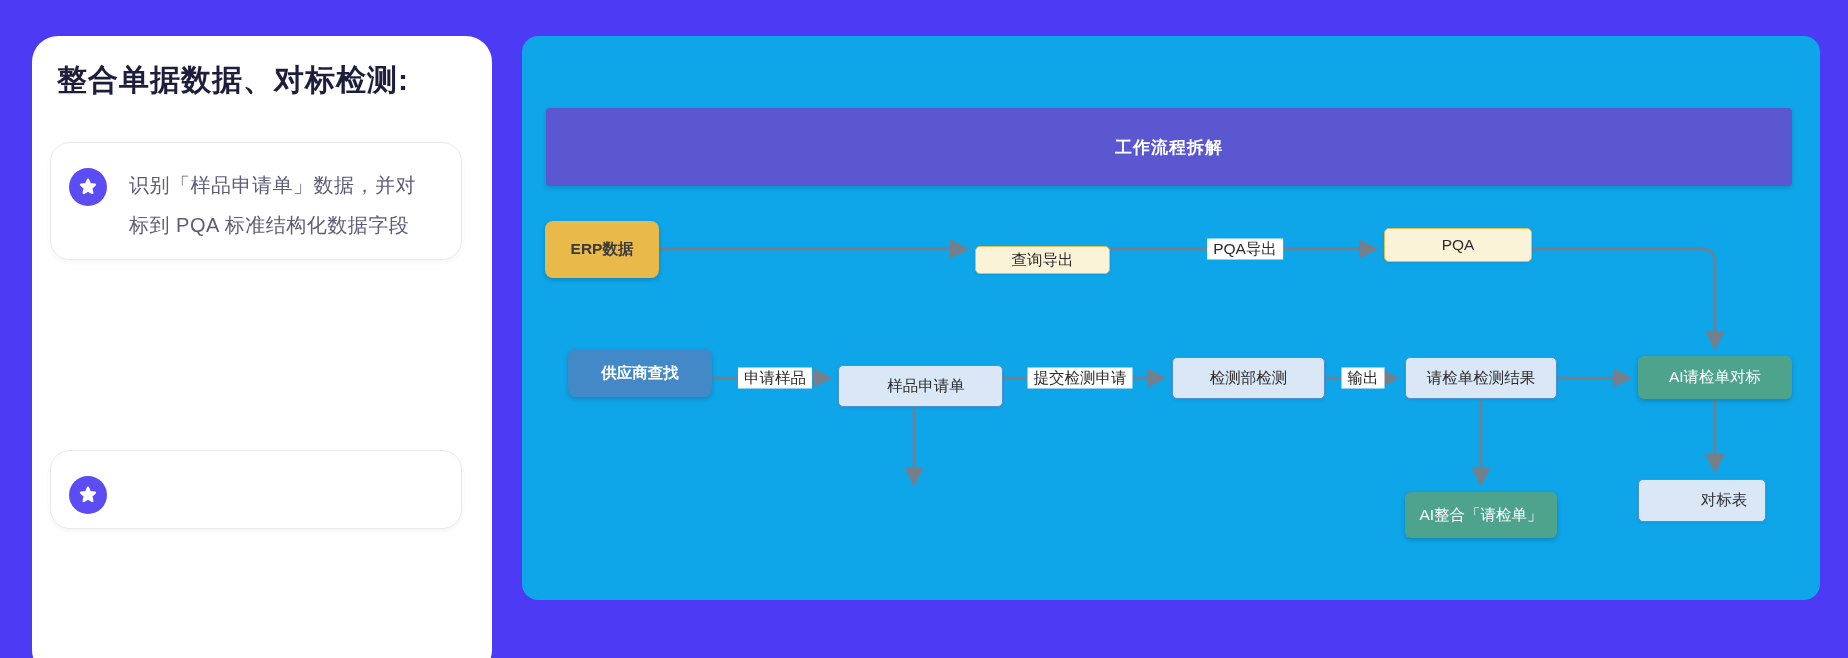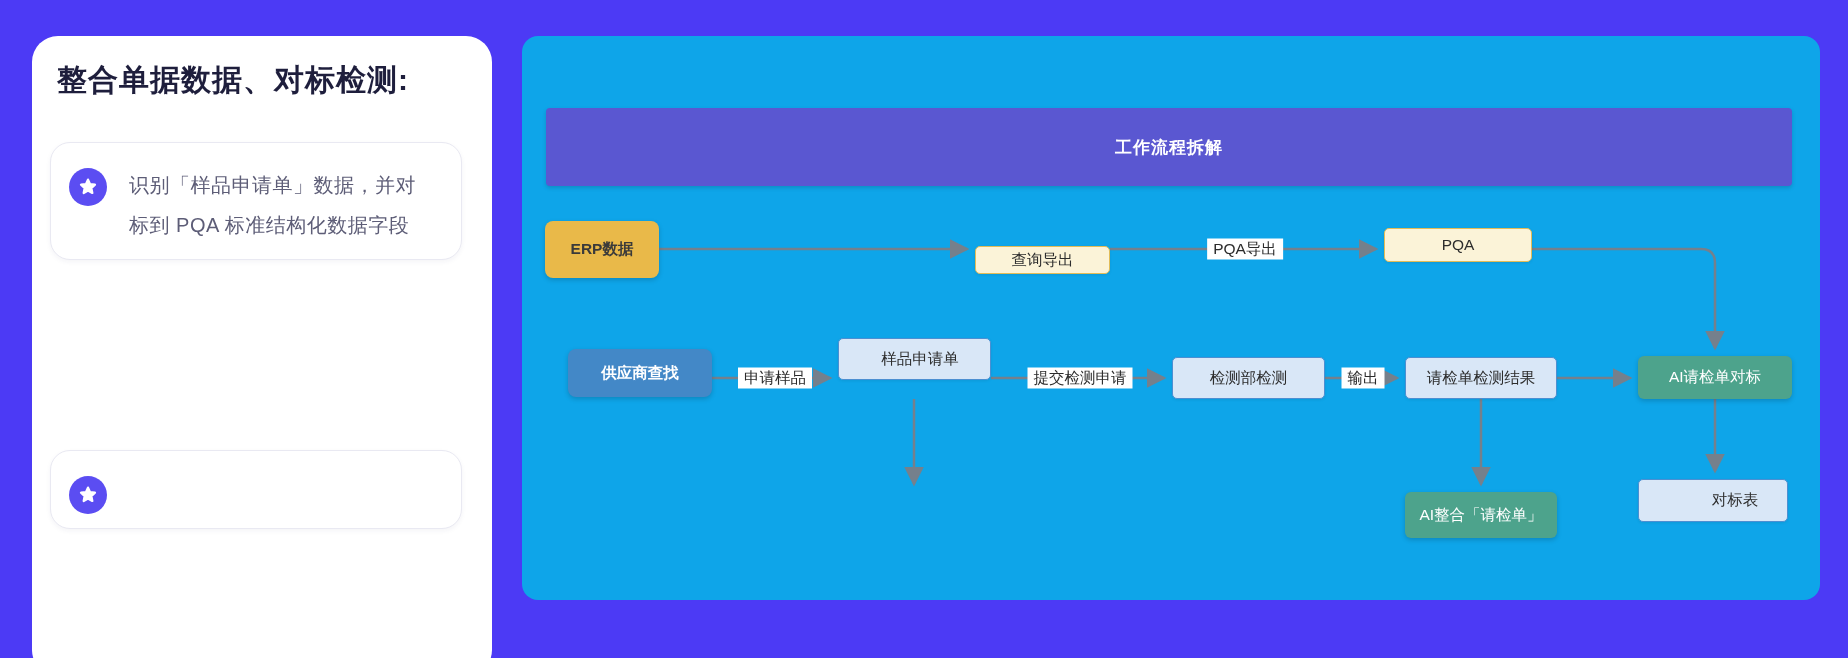--- a/index.html
+++ b/index.html
@@ -185,27 +185,27 @@
         <path d="M959,363 V448" marker-end="url(#ah)"></path>
         <path d="M1193,363 V435" marker-end="url(#ah)"></path>
       </g>
     </svg>
 
     <div class="node n-gold-solid" style="left:23px; top:185px; width:114px; height:57px;">ERP数据</div>
     <div class="node n-gold-light" style="left:453px; top:210px; width:135px; height:28px;">查询导出</div>
     <div class="node n-gold-light" style="left:862px; top:192px; width:148px; height:34px;">PQA</div>
 
     <div class="node n-blue-solid" style="left:46px; top:313px; width:144px; height:48px;">供应商查找</div>
-    <div class="node n-blue-light" style="left:316px; top:302px; width:153px; height:42px;padding-left:11px;">样品申请单</div>
+    <div class="node n-blue-light" style="left:316px; top:329px; width:165px; height:42px;padding-left:11px;">样品申请单</div>
     <div class="node n-blue-light" style="left:650px; top:321px; width:153px; height:42px;">检测部检测</div>
     <div class="node n-blue-light" style="left:883px; top:321px; width:152px; height:42px;">请检单检测结果</div>
     <div class="node n-green" style="left:1116px; top:320px; width:154px; height:43px;">AI请检单对标</div>
 
     <div class="node n-green" style="left:883px; top:456px; width:152px; height:46px;">AI整合「请检单」</div>
-    <div class="node n-blue-light" style="left:1116px; top:443px; width:150px; height:43px;padding-left:44px;">对标表</div>
+    <div class="node n-blue-light" style="left:1116px; top:443px; width:128px; height:43px;padding-left:44px;">对标表</div>
 
     <div class="elabel" style="left:723px; top:213px;">PQA导出</div>
     <div class="elabel" style="left:253px; top:342px;">申请样品</div>
     <div class="elabel" style="left:558px; top:342px;">提交检测申请</div>
     <div class="elabel" style="left:841px; top:342px;">输出</div>
 
   </div>
 </div>
 
 </body></html>

